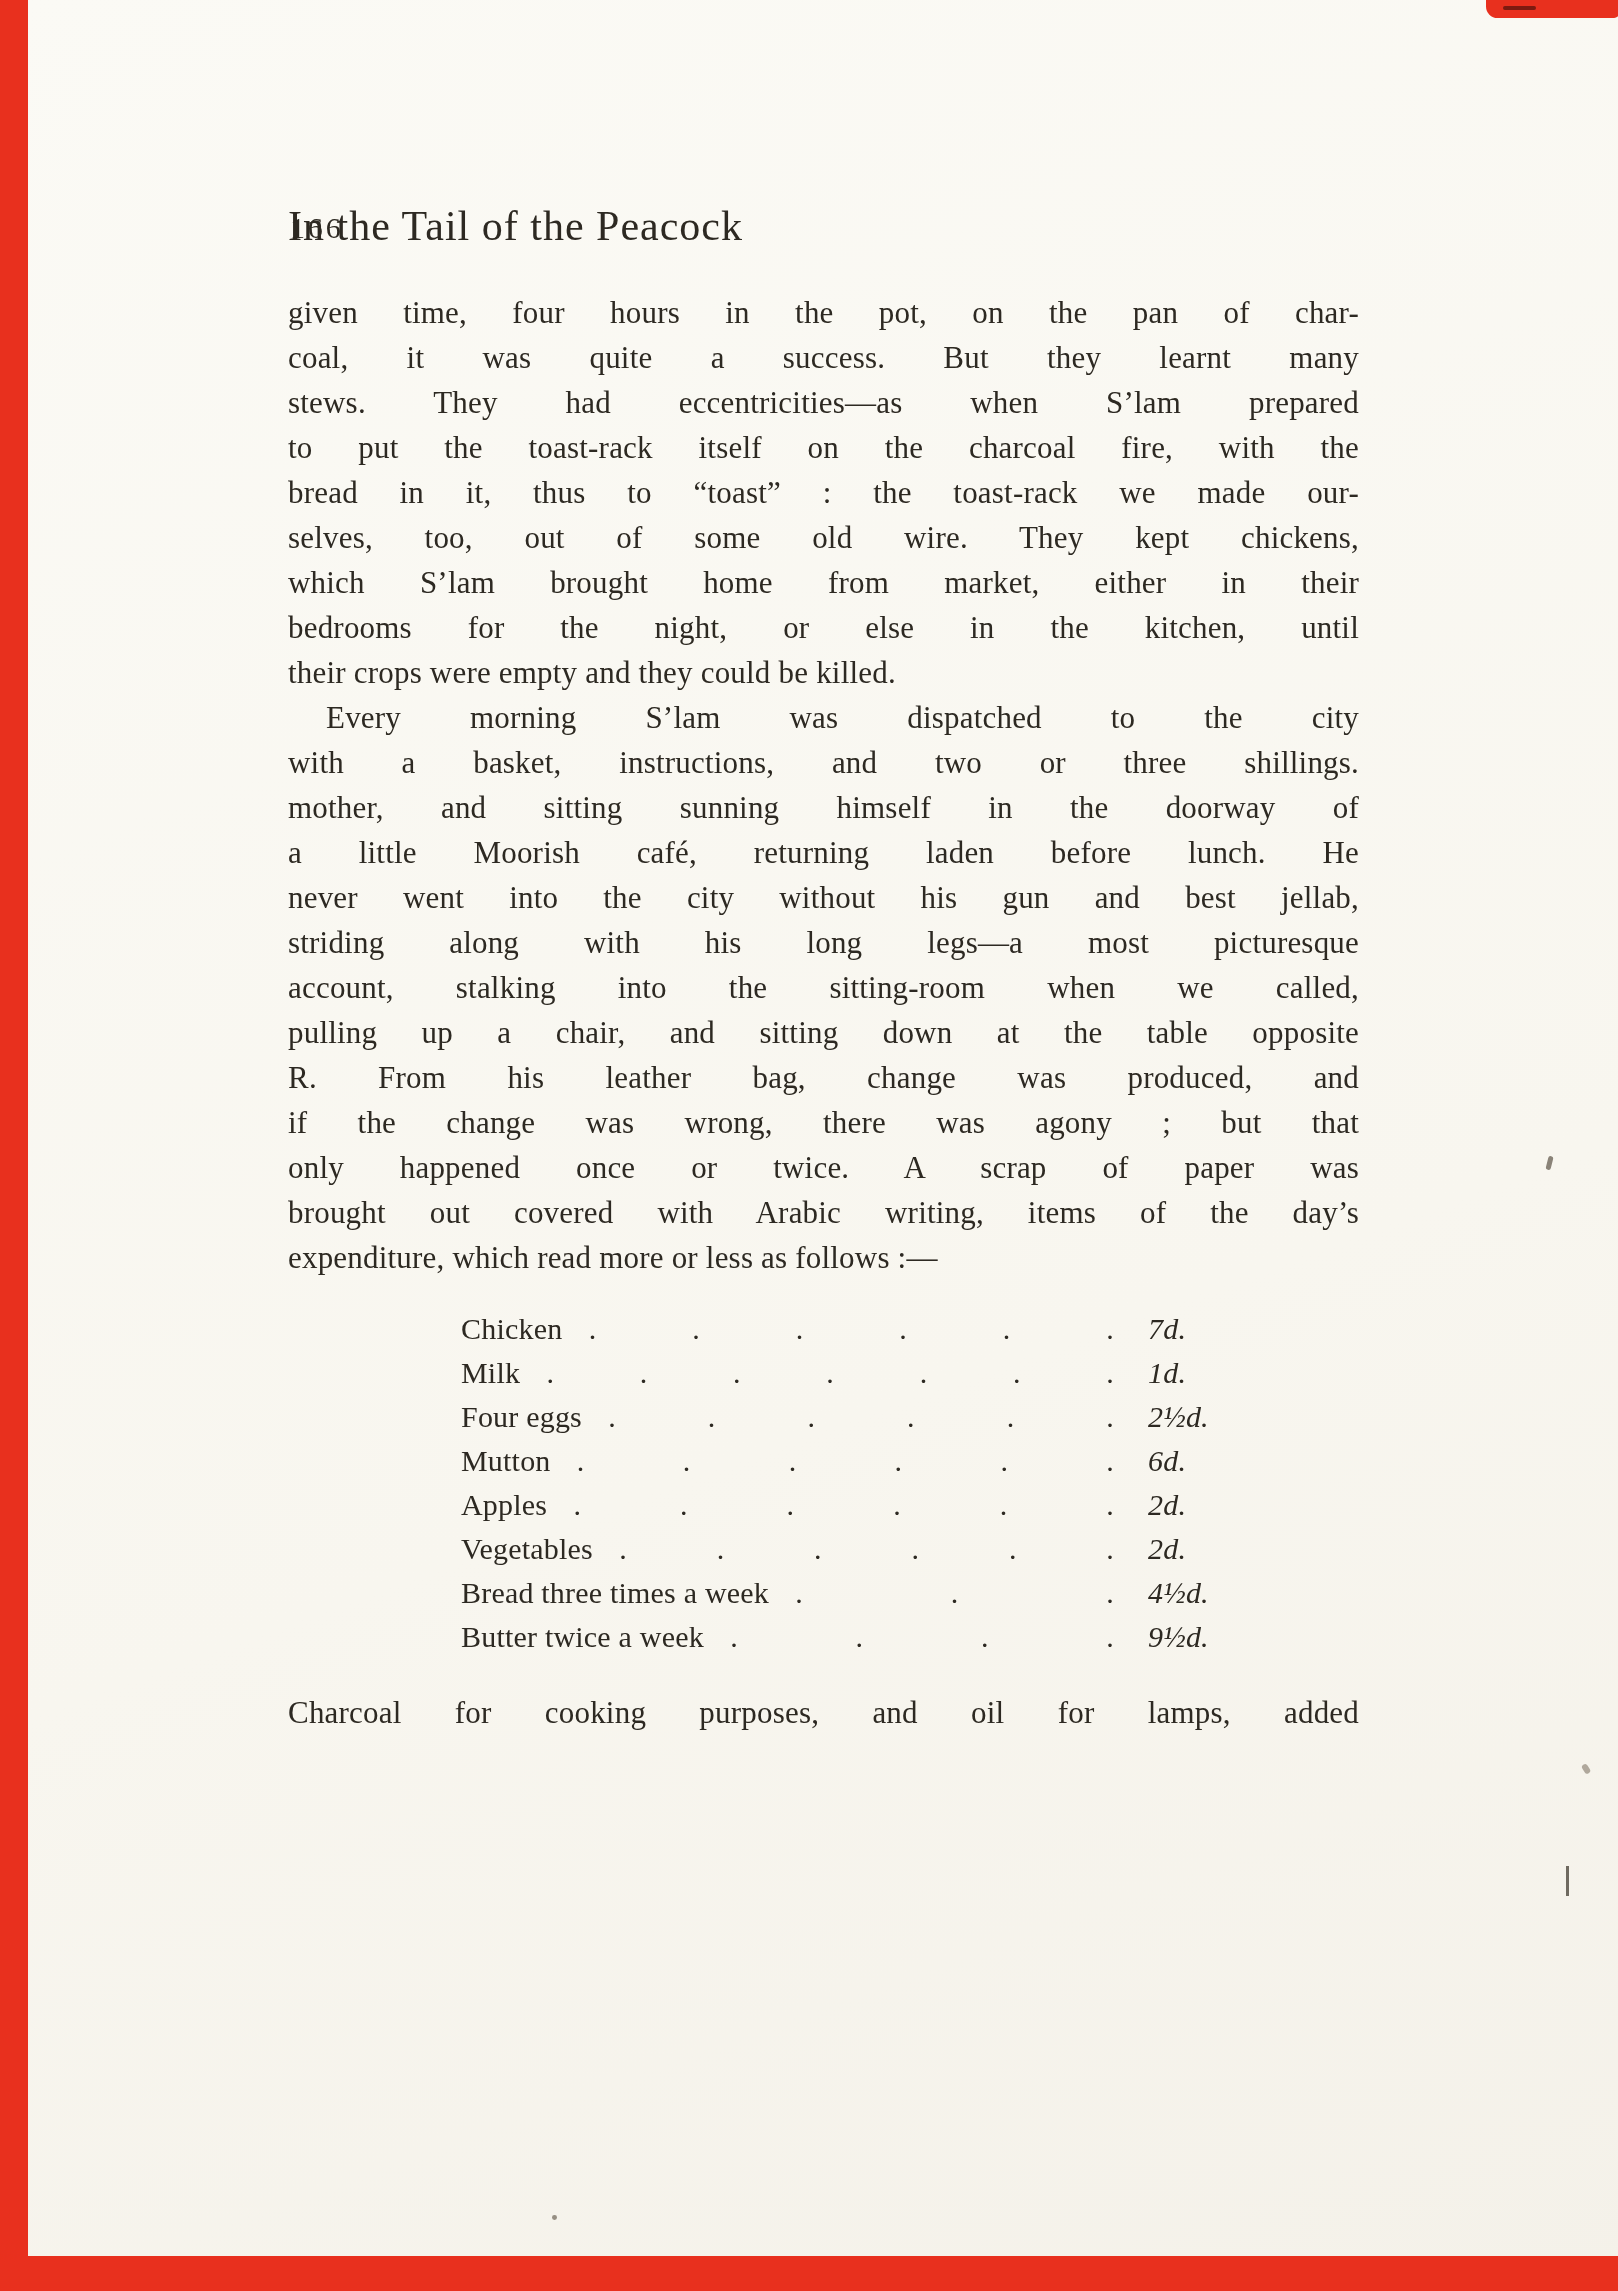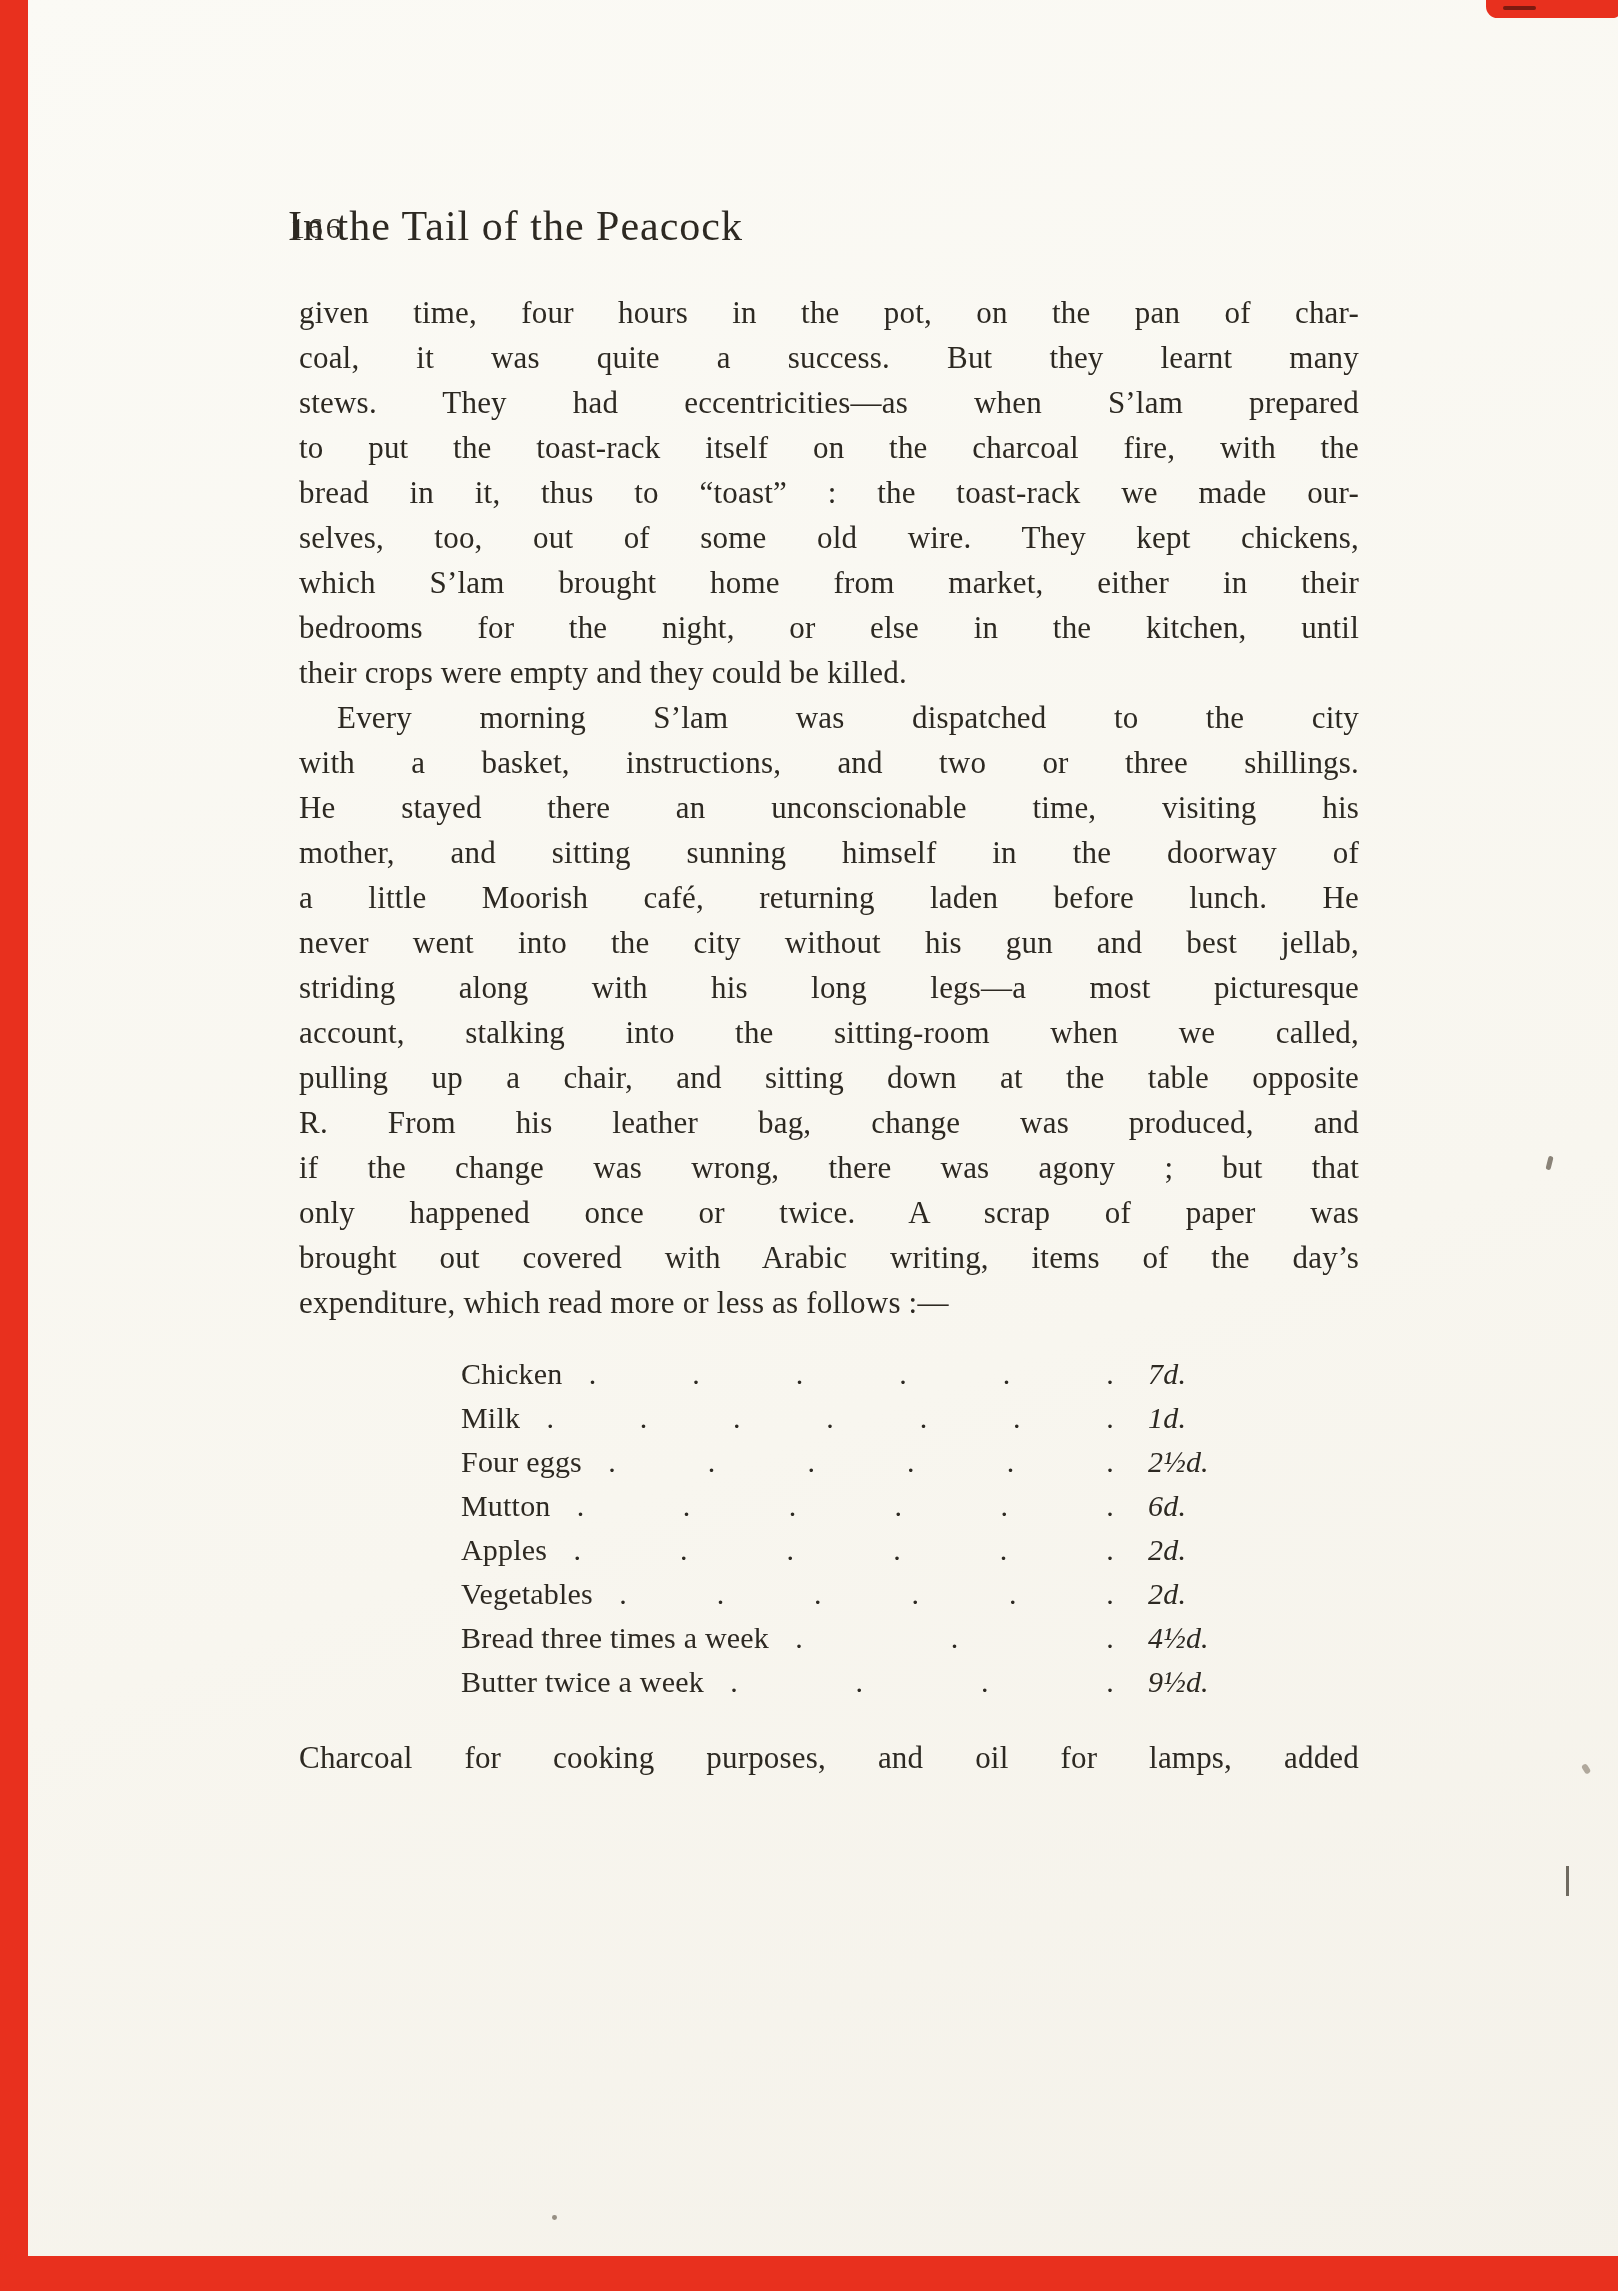--- a/index.html
+++ b/index.html
@@ -26,21 +26,21 @@
   .speck.m1{left:1547px;top:1156px;width:4.8px;height:14.4px;border-radius:2.9px;transform:rotate(14deg);background:#8a8378;}
   .speck.m2{left:1566px;top:1866px;width:2.9px;height:30px;background:#6f6a60;}
   .speck.m3{left:1583px;top:1764px;width:5.8px;height:9.6px;border-radius:2.9px;transform:rotate(-32deg);background:#b0a89c;}
   .speck.m4{left:552px;top:2215px;width:4.8px;height:4.8px;border-radius:50%;background:#968f83;}
   
   .header{position:absolute;top:202px;left:288px;width:1071px;height:56px;}
   .page-num{position:absolute;left:1.9px;top:8.6px;font-size:30px;letter-spacing:2.9px;}
   .running-title{margin:0;font-size:42px;font-weight:normal;letter-spacing:1px;}
   
   .content{position:absolute;top:290px;left:288px;width:1071px;font-size:31px;letter-spacing:0.2px;}
-  .line{height:45px;line-height:45px;text-align:justify;text-align-last:justify;white-space:nowrap;margin-left:11px;}
+  .line{height:45px;line-height:45px;text-align:justify;text-align-last:justify;white-space:nowrap;}
   .line.end{text-align-last:left;}
   .line.indent{text-indent:38px;}
   
   .expense-table{margin:27px 0 0 173px;width:797px;font-size:30px;}
   .expense-row{display:flex;height:44px;line-height:44px;gap:9px;}
   .expense-item{white-space:nowrap;}
   .dots{flex:1;display:flex;justify-content:space-between;padding:0 25px 0 17.3px;}
   .dots span{line-height:44px;}
   .expense-price{width:110px;font-style:italic;text-align:left;}
   
@@ -76,21 +76,20 @@
       <div class="line">bread in it, thus to “toast” : the toast-rack we made our-</div>
       <div class="line">selves, too, out of some old wire.  They kept chickens,</div>
       <div class="line">which S’lam brought home from market, either in their</div>
       <div class="line">bedrooms for the night, or else in the kitchen, until</div>
       <div class="line end">their crops were empty and they could be killed.</div>
     </div>
 
     <div class="paragraph">
       <div class="line indent">Every morning S’lam was dispatched to the city</div>
       <div class="line">with a basket, instructions, and two or three shillings.</div>
-      <div class="line">He stayed there an unconscionable time, visiting his</div>
       <div class="line">mother, and sitting sunning himself in the doorway of</div>
       <div class="line">a little Moorish café, returning laden before lunch.  He</div>
       <div class="line">never went into the city without his gun and best jellab,</div>
       <div class="line">striding along with his long legs—a most picturesque</div>
       <div class="line">account, stalking into the sitting-room when we called,</div>
       <div class="line">pulling up a chair, and sitting down at the table opposite</div>
       <div class="line">R.  From his leather bag, change was produced, and</div>
       <div class="line">if the change was wrong, there was agony ; but that</div>
       <div class="line">only happened once or twice.  A scrap of paper was</div>
       <div class="line">brought out covered with Arabic writing, items of the day’s</div>

